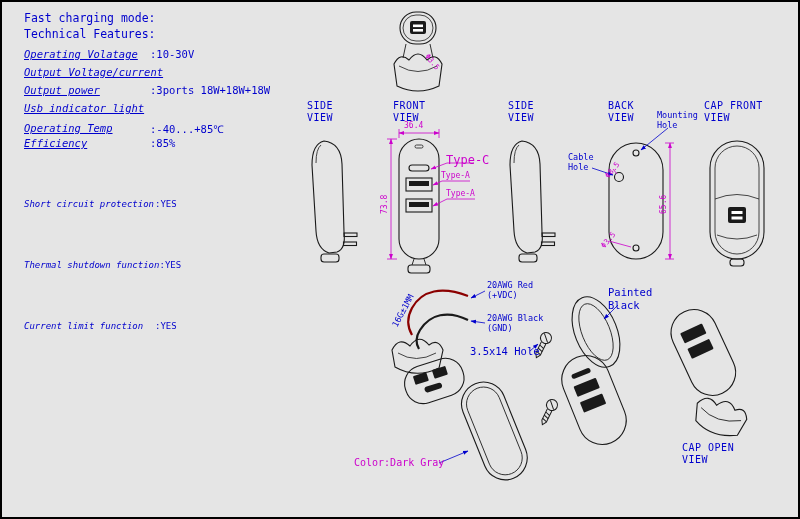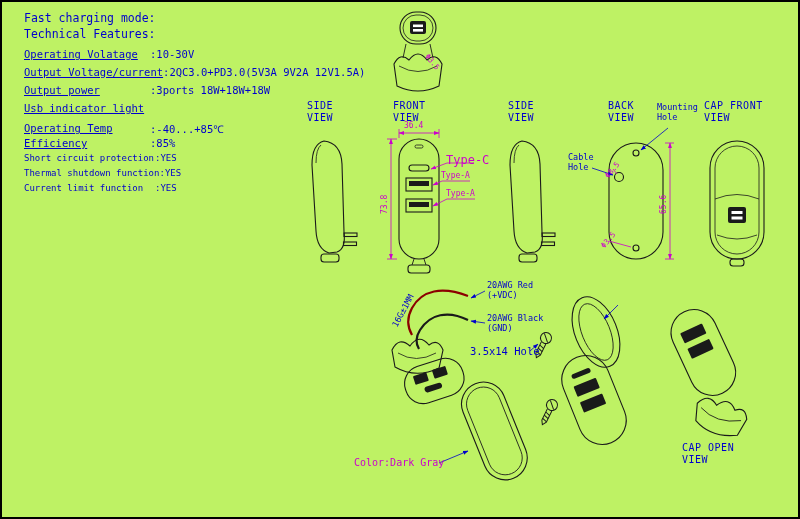--- a/index.html
+++ b/index.html
@@ -1,32 +1,32 @@
 <!DOCTYPE html>
 <html><head>
 <meta charset="utf-8">
 <style>
   * { margin:0; padding:0; box-sizing:border-box; }
   html,body { background:#ffffff; }
   body { font-family:"DejaVu Sans Mono", monospace; }
-  .canvas { position:relative; width:800px; height:519px; background:#bef264; border:2px solid #000; overflow:hidden; }
+  .canvas { position:relative; width:800px; height:519px; background:#e5e5e5; border:2px solid #000; overflow:hidden; }
   .abs { position:absolute; }
   .blue { color:#0000cd; }
   .mag  { color:#cc00cc; }
   .pre  { white-space:pre-line; }
   .ctr  { }
   svg.art { position:absolute; left:0; top:0; width:800px; height:519px; }
 
   
   .spec { position:absolute; left:22px; top:8px; width:350px; color:#0000cd; }
   .spec h1 { font-size:11.5px; font-weight:normal; line-height:16px; }
   .spec .rows { margin-top:6px; }
   .spec-row { display:flex; white-space:pre; font-size:10.5px; }
-  .spec-row .lab { flex:0 0 126px; }
-  .spec-row.small { font-size:9px; }
+  .spec-row .lab { flex:0 0 126px;font-style:italic; }
+  .spec-row.small { font-size:9px;margin-top:46px; }
   .spec-row.small .lab { flex:0 0 131px; }
   .u { text-decoration:underline; }
 
   .vlabel { font-size:10px; letter-spacing:0.5px; line-height:12px; }
   .note   { font-size:8.5px; line-height:10px; }
   .rot    { transform-origin:left top; }
 </style>
 </head>
 <body>
 
@@ -178,21 +178,21 @@
       <path d="M616,303 L602,317" marker-end="url(#aB)"></path>
       <path d="M528,349 L536,342" marker-end="url(#aB)"></path>
     </g>
   </svg>
 
   <div class="spec">
     <h1>Fast charging mode:</h1>
     <h1>Technical Features:</h1>
     <div class="rows">
       <div class="spec-row" style="height:18px"><span class="lab u">Operating Volatage</span><span>:10-30V</span></div>
-      <div class="spec-row" style="height:18px"><span class="lab u">Output Voltage/current</span><span>:2QC3.0+PD3.0(5V3A 9V2A 12V1.5A)</span></div>
+      <div class="spec-row" style="height:18px"><span class="lab u">Output Voltage/current</span></div>
       <div class="spec-row" style="height:18px"><span class="lab u">Output power</span><span>:3ports 18W+18W+18W</span></div>
       <div class="spec-row" style="height:20px"><span class="lab u">Usb indicator light</span><span></span></div>
       <div class="spec-row" style="height:15px"><span class="lab u">Operating Temp</span><span>:-40...+85℃</span></div>
       <div class="spec-row" style="height:16px"><span class="lab u">Efficiency</span><span>:85%</span></div>
       <div class="spec-row small" style="height:15px"><span class="lab">Short circuit protection</span><span>:YES</span></div>
       <div class="spec-row small" style="height:15px"><span class="lab">Thermal shutdown function</span><span>:YES</span></div>
       <div class="spec-row small" style="height:15px"><span class="lab">Current limit function</span><span>:YES</span></div>
     </div>
   </div>
 
@@ -202,30 +202,32 @@
 VIEW</div>
   <div class="abs blue vlabel pre ctr" style="left:506px;top:98px;width:52px">SIDE
 VIEW</div>
   <div class="abs blue vlabel pre ctr" style="left:606px;top:98px;width:56px">BACK
 VIEW</div>
   <div class="abs blue vlabel pre ctr" style="left:702px;top:98px;width:70px">CAP FRONT
 VIEW</div>
   <div class="abs blue vlabel pre ctr" style="left:680px;top:440px;width:72px">CAP OPEN
 VIEW</div>
 
-  <div class="abs blue note pre" style="left:655px;top:100px">Mounting
+  <div class="abs blue note pre" style="left:655px;top:108px">Mounting
 Hole</div>
   <div class="abs blue note pre" style="left:566px;top:150px">Cable
 Hole</div>
   <div class="abs blue note pre" style="left:485px;top:278px">20AWG Red
 (+VDC)</div>
   <div class="abs blue note pre" style="left:485px;top:311px">20AWG Black
 (GND)</div>
   <div class="abs blue note rot" style="left:388px;top:322px;font-size:8.5px;transform:rotate(-62deg)">16G±1MM</div>
   <div class="abs blue" style="left:468px;top:343px;font-size:10.5px">3.5x14 Hole</div>
+  <div class="abs blue pre ctr" style="left:606px;top:284px;width:64px;font-size:10.5px;line-height:13px">Painted
+Black</div>
 
   <div class="abs mag" style="left:444px;top:151px;font-size:12px">Type-C</div>
   <div class="abs mag" style="left:439px;top:169px;font-size:8px">Type-A</div>
   <div class="abs mag" style="left:444px;top:187px;font-size:8px">Type-A</div>
   <div class="abs mag ctr" style="left:402px;top:119px;width:30px;font-size:8px">36.4</div>
   <div class="abs mag rot" style="left:378px;top:212px;font-size:8px;transform:rotate(-90deg)">73.8</div>
   <div class="abs mag rot" style="left:657px;top:212px;font-size:8px;transform:rotate(-90deg)">65.6</div>
   <div class="abs mag rot" style="left:601px;top:172px;font-size:7.5px;transform:rotate(-50deg)">Φ8.5</div>
   <div class="abs mag rot" style="left:597px;top:242px;font-size:7.5px;transform:rotate(-50deg)">Φ3.5</div>
   <div class="abs mag rot" style="left:428px;top:50px;font-size:7.5px;transform:rotate(50deg)">Φ3.5</div>

